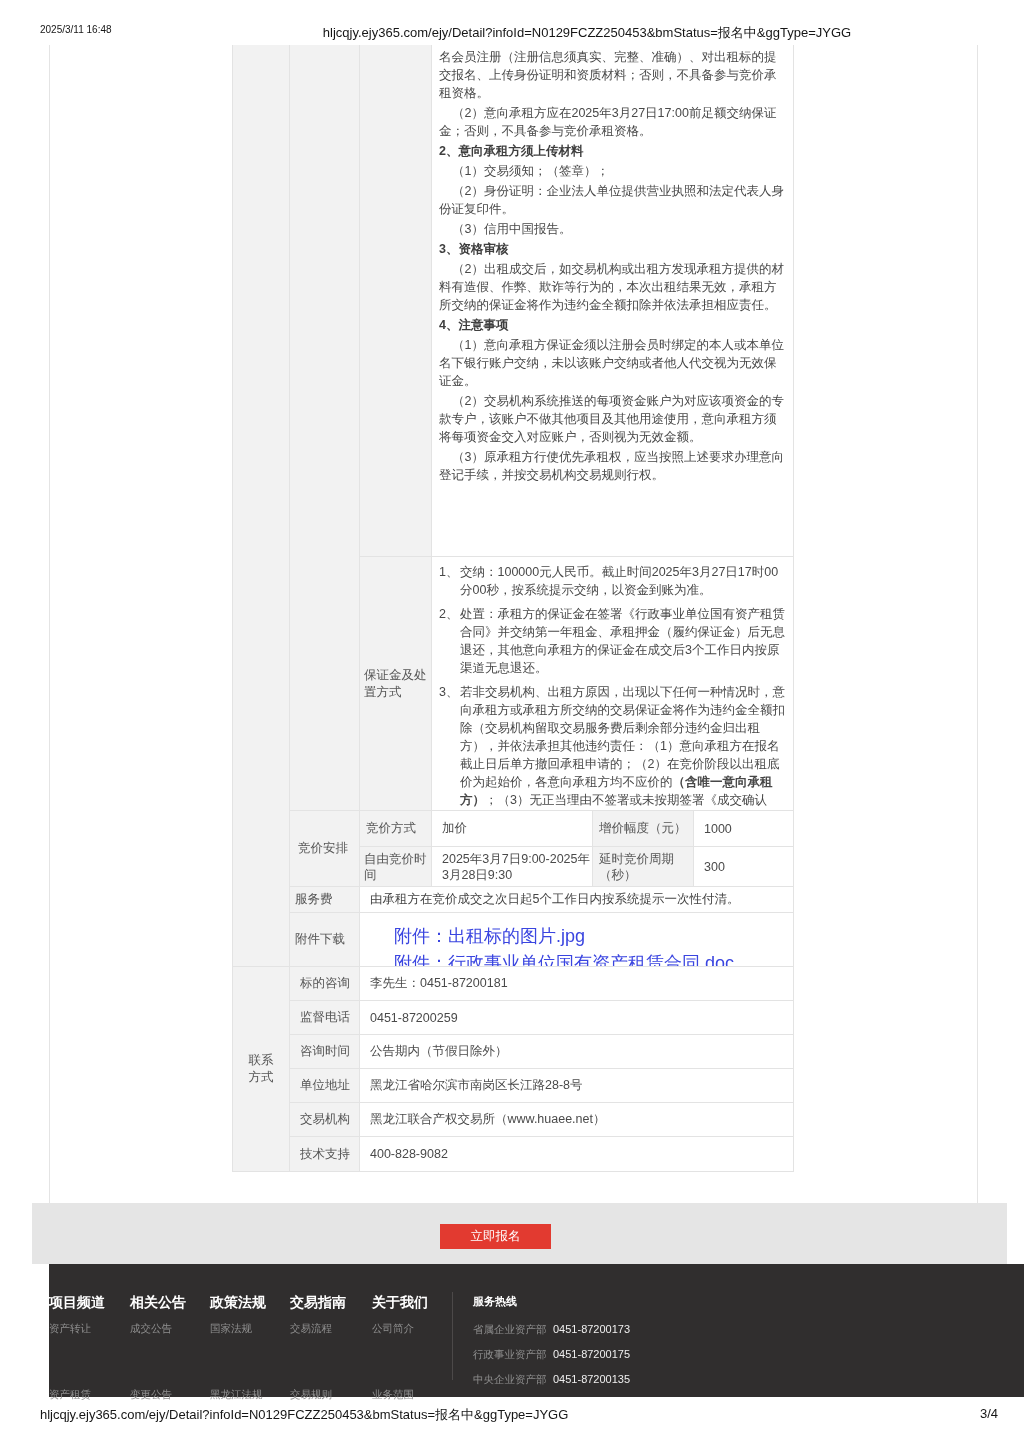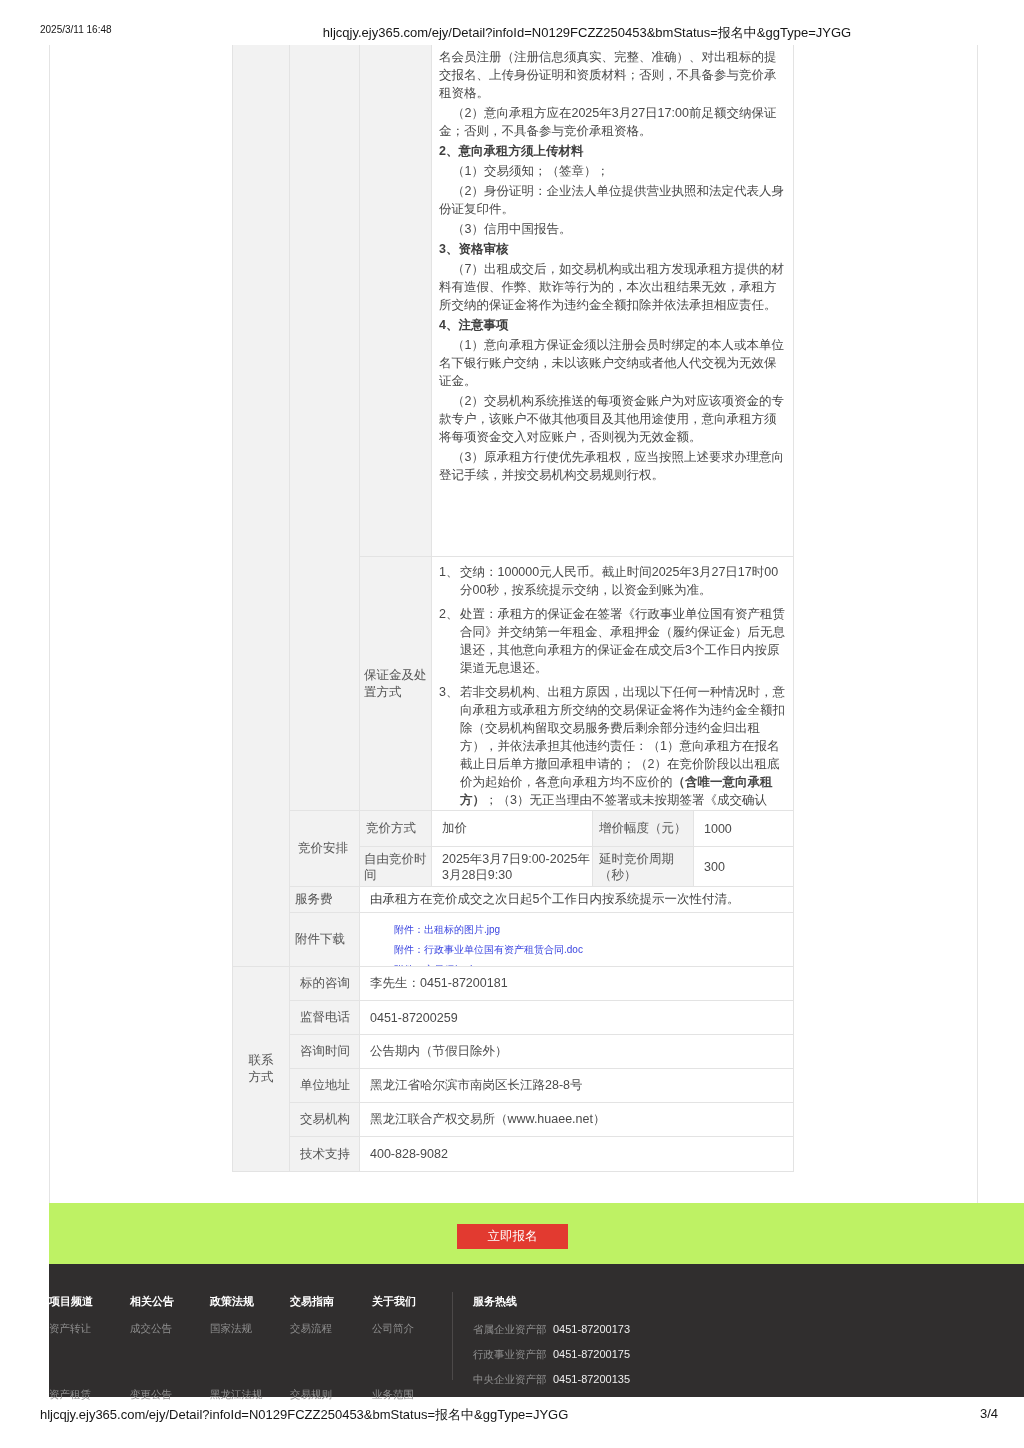--- a/index.html
+++ b/index.html
@@ -28,36 +28,36 @@
   .reqcell{padding:3px 7px 0 7px;line-height:18px;color:#484848;}
   .para{margin:0 0 2px 0;}
   .para.ind{text-indent:13px;}
   .para.bh{font-weight:bold;color:#3f3f3f;}
 
   .depcell{padding:6px 7px 0 7px;line-height:18px;color:#484848;}
   .ditem{position:relative;padding-left:21px;margin:0 0 6px 0;}
   .dmark{position:absolute;left:0;top:0;}
 
   .attcell{padding:4px 0 0 10px;}
-  .attlink{display:block;margin:5px 0;font-size:10px;line-height:15px;color:#3a45e0;text-decoration:none;cursor:pointer;padding-left:24px;}
+  .attlink{display:block;margin:12px 0;font-size:18px;line-height:15px;color:#3a45e0;text-decoration:none;cursor:pointer;padding-left:24px;}
 
   .feecell{padding-left:10px;}
   .conval{padding-left:10px;color:#4a4a4a;}
   .conlab{padding-left:10px;}
 
   
-  .band{position:absolute;left:49px;top:1203px;width:975px;height:61px;background:#bef264;}
+  .band{position:absolute;left:32px;top:1203px;width:975px;height:61px;background:#e5e5e5;}
   .signup{position:absolute;left:408px;top:21px;width:111px;height:25px;background:#e23a30;color:#fff;
     border:none;font-size:12.5px;display:flex;align-items:center;justify-content:center;cursor:pointer;
     font-family:inherit;}
 
   
   .dfoot{position:absolute;left:49px;top:1264px;width:975px;height:133px;background:#302e2e;}
   .ncol{position:absolute;top:0;width:80px;}
-  .ntitle{position:absolute;top:30px;left:0;font-size:11px;font-weight:bold;color:#fff;white-space:nowrap;}
+  .ntitle{position:absolute;top:30px;left:0;font-size:14px;font-weight:bold;color:#fff;white-space:nowrap;}
   .nitem{position:absolute;left:0;font-size:10.5px;color:#8f8f8f;white-space:nowrap;cursor:pointer;}
   .nitem.r1{top:58px;}
   .nitem.r2{top:86px;margin-top:38px;}
   .vdiv{position:absolute;left:403px;top:28px;width:1px;height:88px;background:#4c4949;}
   .htitle{position:absolute;left:424px;top:30px;font-size:11px;font-weight:bold;color:#fff;}
   .hlab{position:absolute;left:424px;font-size:10.5px;color:#8f8f8f;white-space:nowrap;}
   .hnum{position:absolute;left:504px;font-size:11px;color:#efefef;white-space:nowrap;}
   .hr1{top:59px;} .hr2{top:84px;} .hr3{top:109px;}
 </style>
 </head>
@@ -75,21 +75,21 @@
   <div class="cell lab" style="left:127px;top:0;width:72px;height:512px;"></div>
 
   <div class="cell reqcell" style="left:199px;top:0;width:362px;height:512px;">
     <div class="para">名会员注册（注册信息须真实、完整、准确）、对出租标的提交报名、上传身份证明和资质材料；否则，不具备参与竞价承租资格。</div>
     <div class="para ind">（2）意向承租方应在2025年3月27日17:00前足额交纳保证金；否则，不具备参与竞价承租资格。</div>
     <div class="para bh">2、意向承租方须上传材料</div>
     <div class="para ind">（1）交易须知；（签章）；</div>
     <div class="para ind">（2）身份证明：企业法人单位提供营业执照和法定代表人身份证复印件。</div>
     <div class="para ind">（3）信用中国报告。</div>
     <div class="para bh">3、资格审核</div>
-    <div class="para ind">（7）出租成交后，如交易机构或出租方发现承租方提供的材料有造假、作弊、欺诈等行为的，本次出租结果无效，承租方所交纳的保证金将作为违约金全额扣除并依法承担相应责任。</div>
+    <div class="para ind">（2）出租成交后，如交易机构或出租方发现承租方提供的材料有造假、作弊、欺诈等行为的，本次出租结果无效，承租方所交纳的保证金将作为违约金全额扣除并依法承担相应责任。</div>
     <div class="para bh">4、注意事项</div>
     <div class="para ind">（1）意向承租方保证金须以注册会员时绑定的本人或本单位名下银行账户交纳，未以该账户交纳或者他人代交视为无效保证金。</div>
     <div class="para ind">（2）交易机构系统推送的每项资金账户为对应该项资金的专款专户，该账户不做其他项目及其他用途使用，意向承租方须将每项资金交入对应账户，否则视为无效金额。</div>
     <div class="para ind">（3）原承租方行使优先承租权，应当按照上述要求办理意向登记手续，并按交易机构交易规则行权。</div>
 
   </div>
 
   <div class="cell lab vc" style="left:127px;top:512px;width:72px;height:254px;padding:0 4px;">
     <span>保证金及处置方式</span>
   </div>

